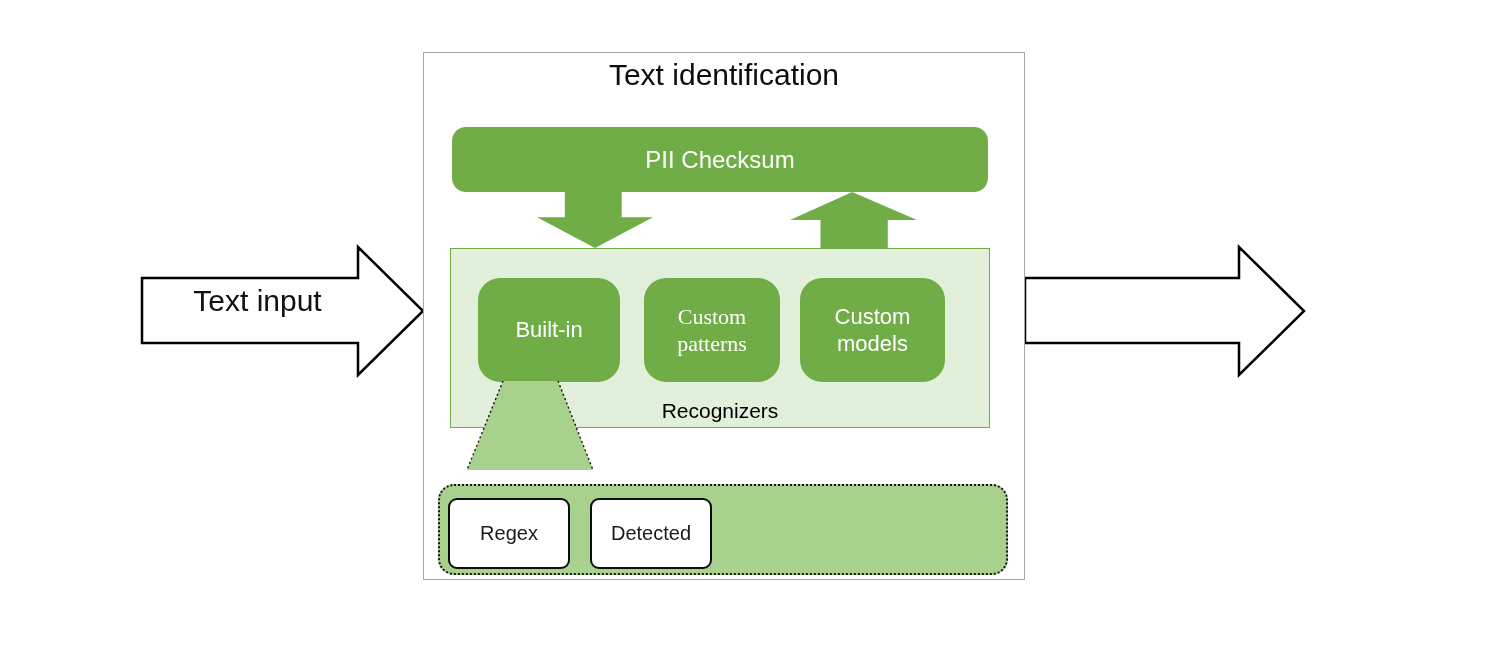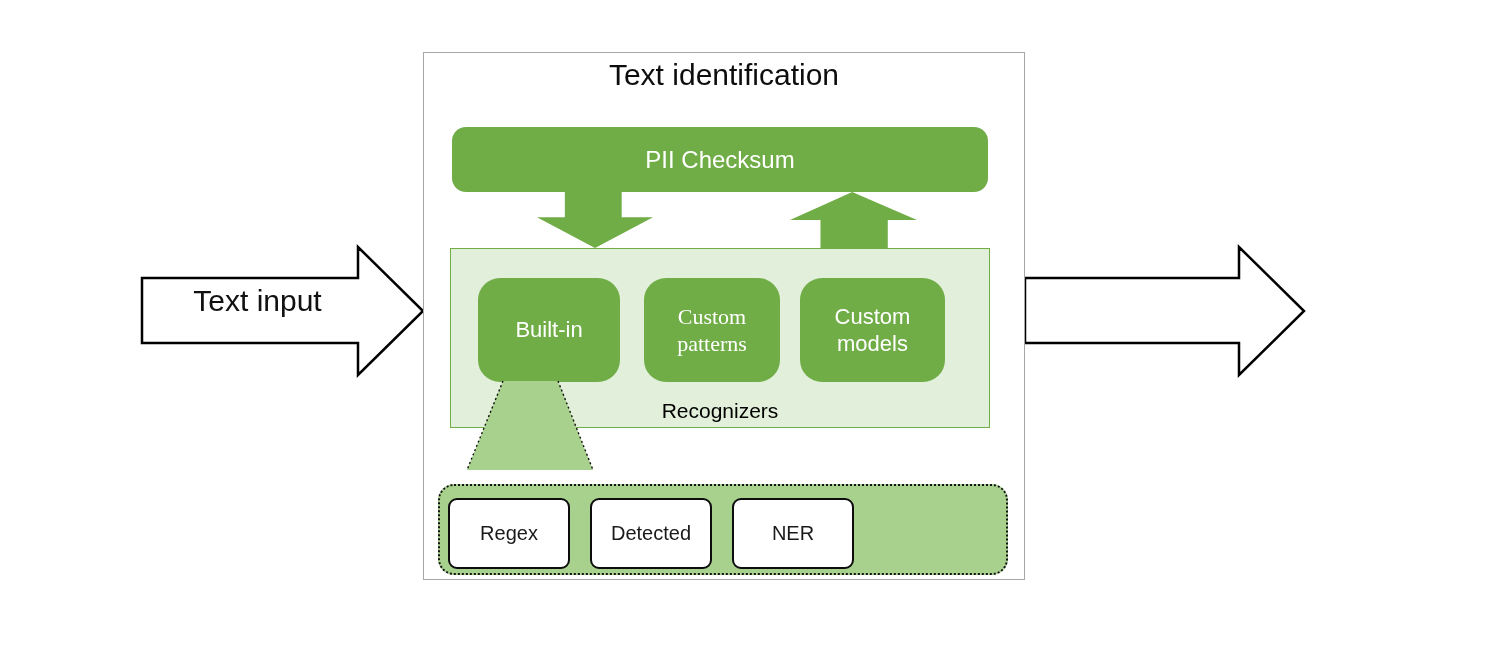--- a/index.html
+++ b/index.html
@@ -93,18 +93,15 @@
     <line x1="118" y1="0" x2="153" y2="89" stroke="#111111" stroke-width="1.4" stroke-dasharray="2 2.6"></line>
   </svg>
 
   <div class="abs detail-group">
     <div class="abs detail-box d1">
       <span>Regex</span>
     </div>
     <div class="abs detail-box d2">
       <span>Detected</span>
     </div>
-    <div class="abs detail-box d3">
-      <span>NER</span>
-    </div>
   </div>
 
 </div>
 
 </body></html>

